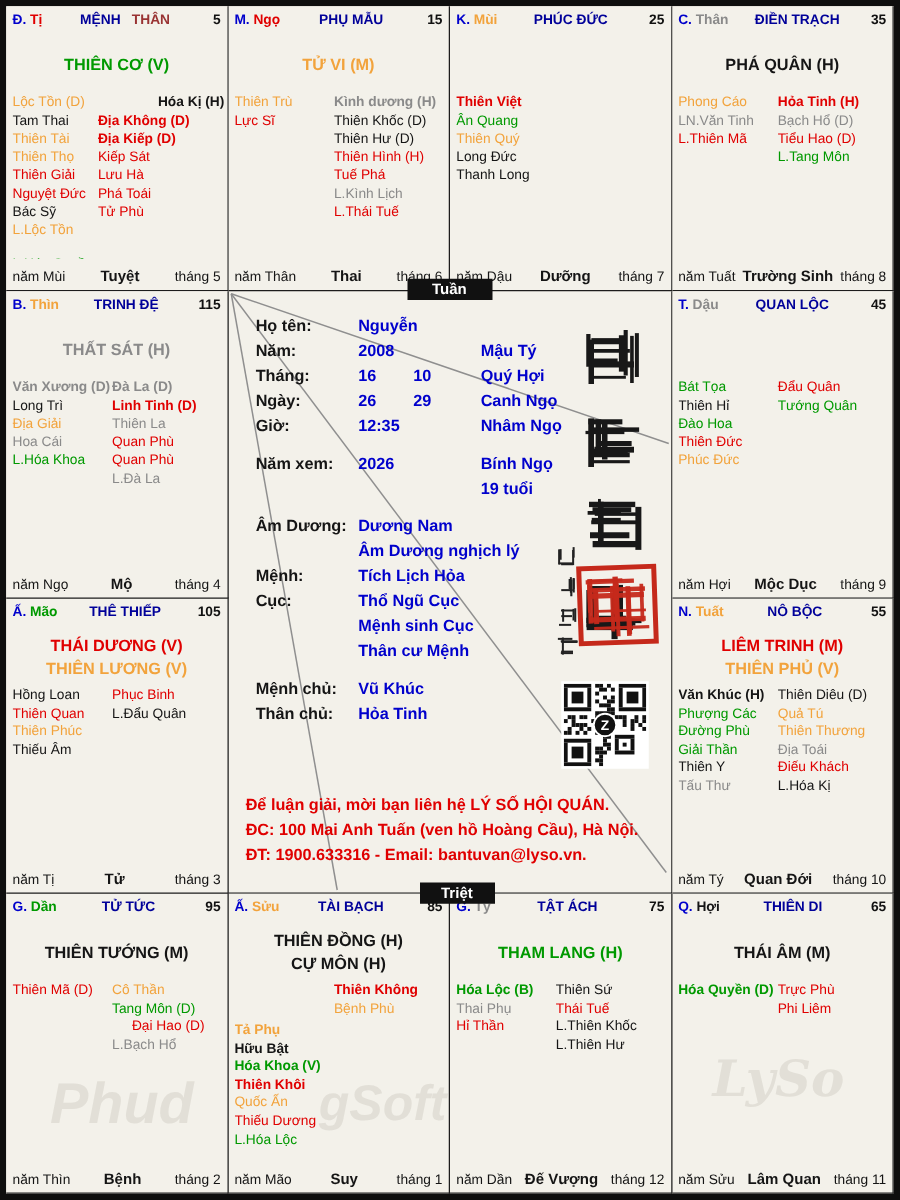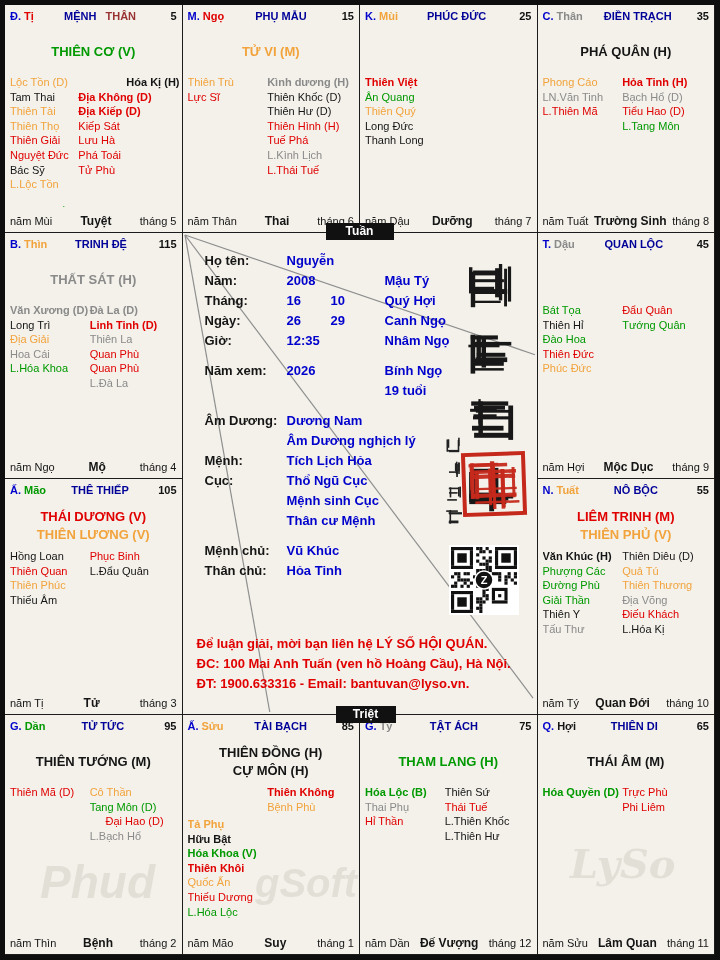--- a/index.html
+++ b/index.html
@@ -550,21 +550,21 @@
             <div class="star" style="color: rgb(0, 153, 0);">Phượng Các</div>
             <div class="star" style="color: rgb(0, 153, 0);">Đường Phù</div>
             <div class="star" style="color: rgb(0, 153, 0);">Giải Thần</div>
             <div class="star" style="color: rgb(21, 21, 21);">Thiên Y</div>
             <div class="star" style="color: rgb(138, 138, 138);">Tấu Thư</div>
           </div>
           <div class="psr">
             <div class="star" style="color: rgb(21, 21, 21);">Thiên Diêu (D)</div>
             <div class="star" style="color: rgb(242, 163, 60);">Quả Tú</div>
             <div class="star" style="color: rgb(242, 163, 60);">Thiên Thương</div>
-            <div class="star" style="color: rgb(138, 138, 138);">Địa Võng</div>
+            <div class="star" style="color: rgb(138, 138, 138);">Địa Toái</div>
             <div class="star" style="color: rgb(224, 0, 0);">Điếu Khách</div>
             <div class="star" style="color: rgb(21, 21, 21);">L.Hóa Kị</div>
           </div>
         </div>
         <div class="pf">
           <span>năm Tý</span>
           <span class="stage">Quan Đới</span>
           <span>tháng 10</span>
         </div>
       </div>

